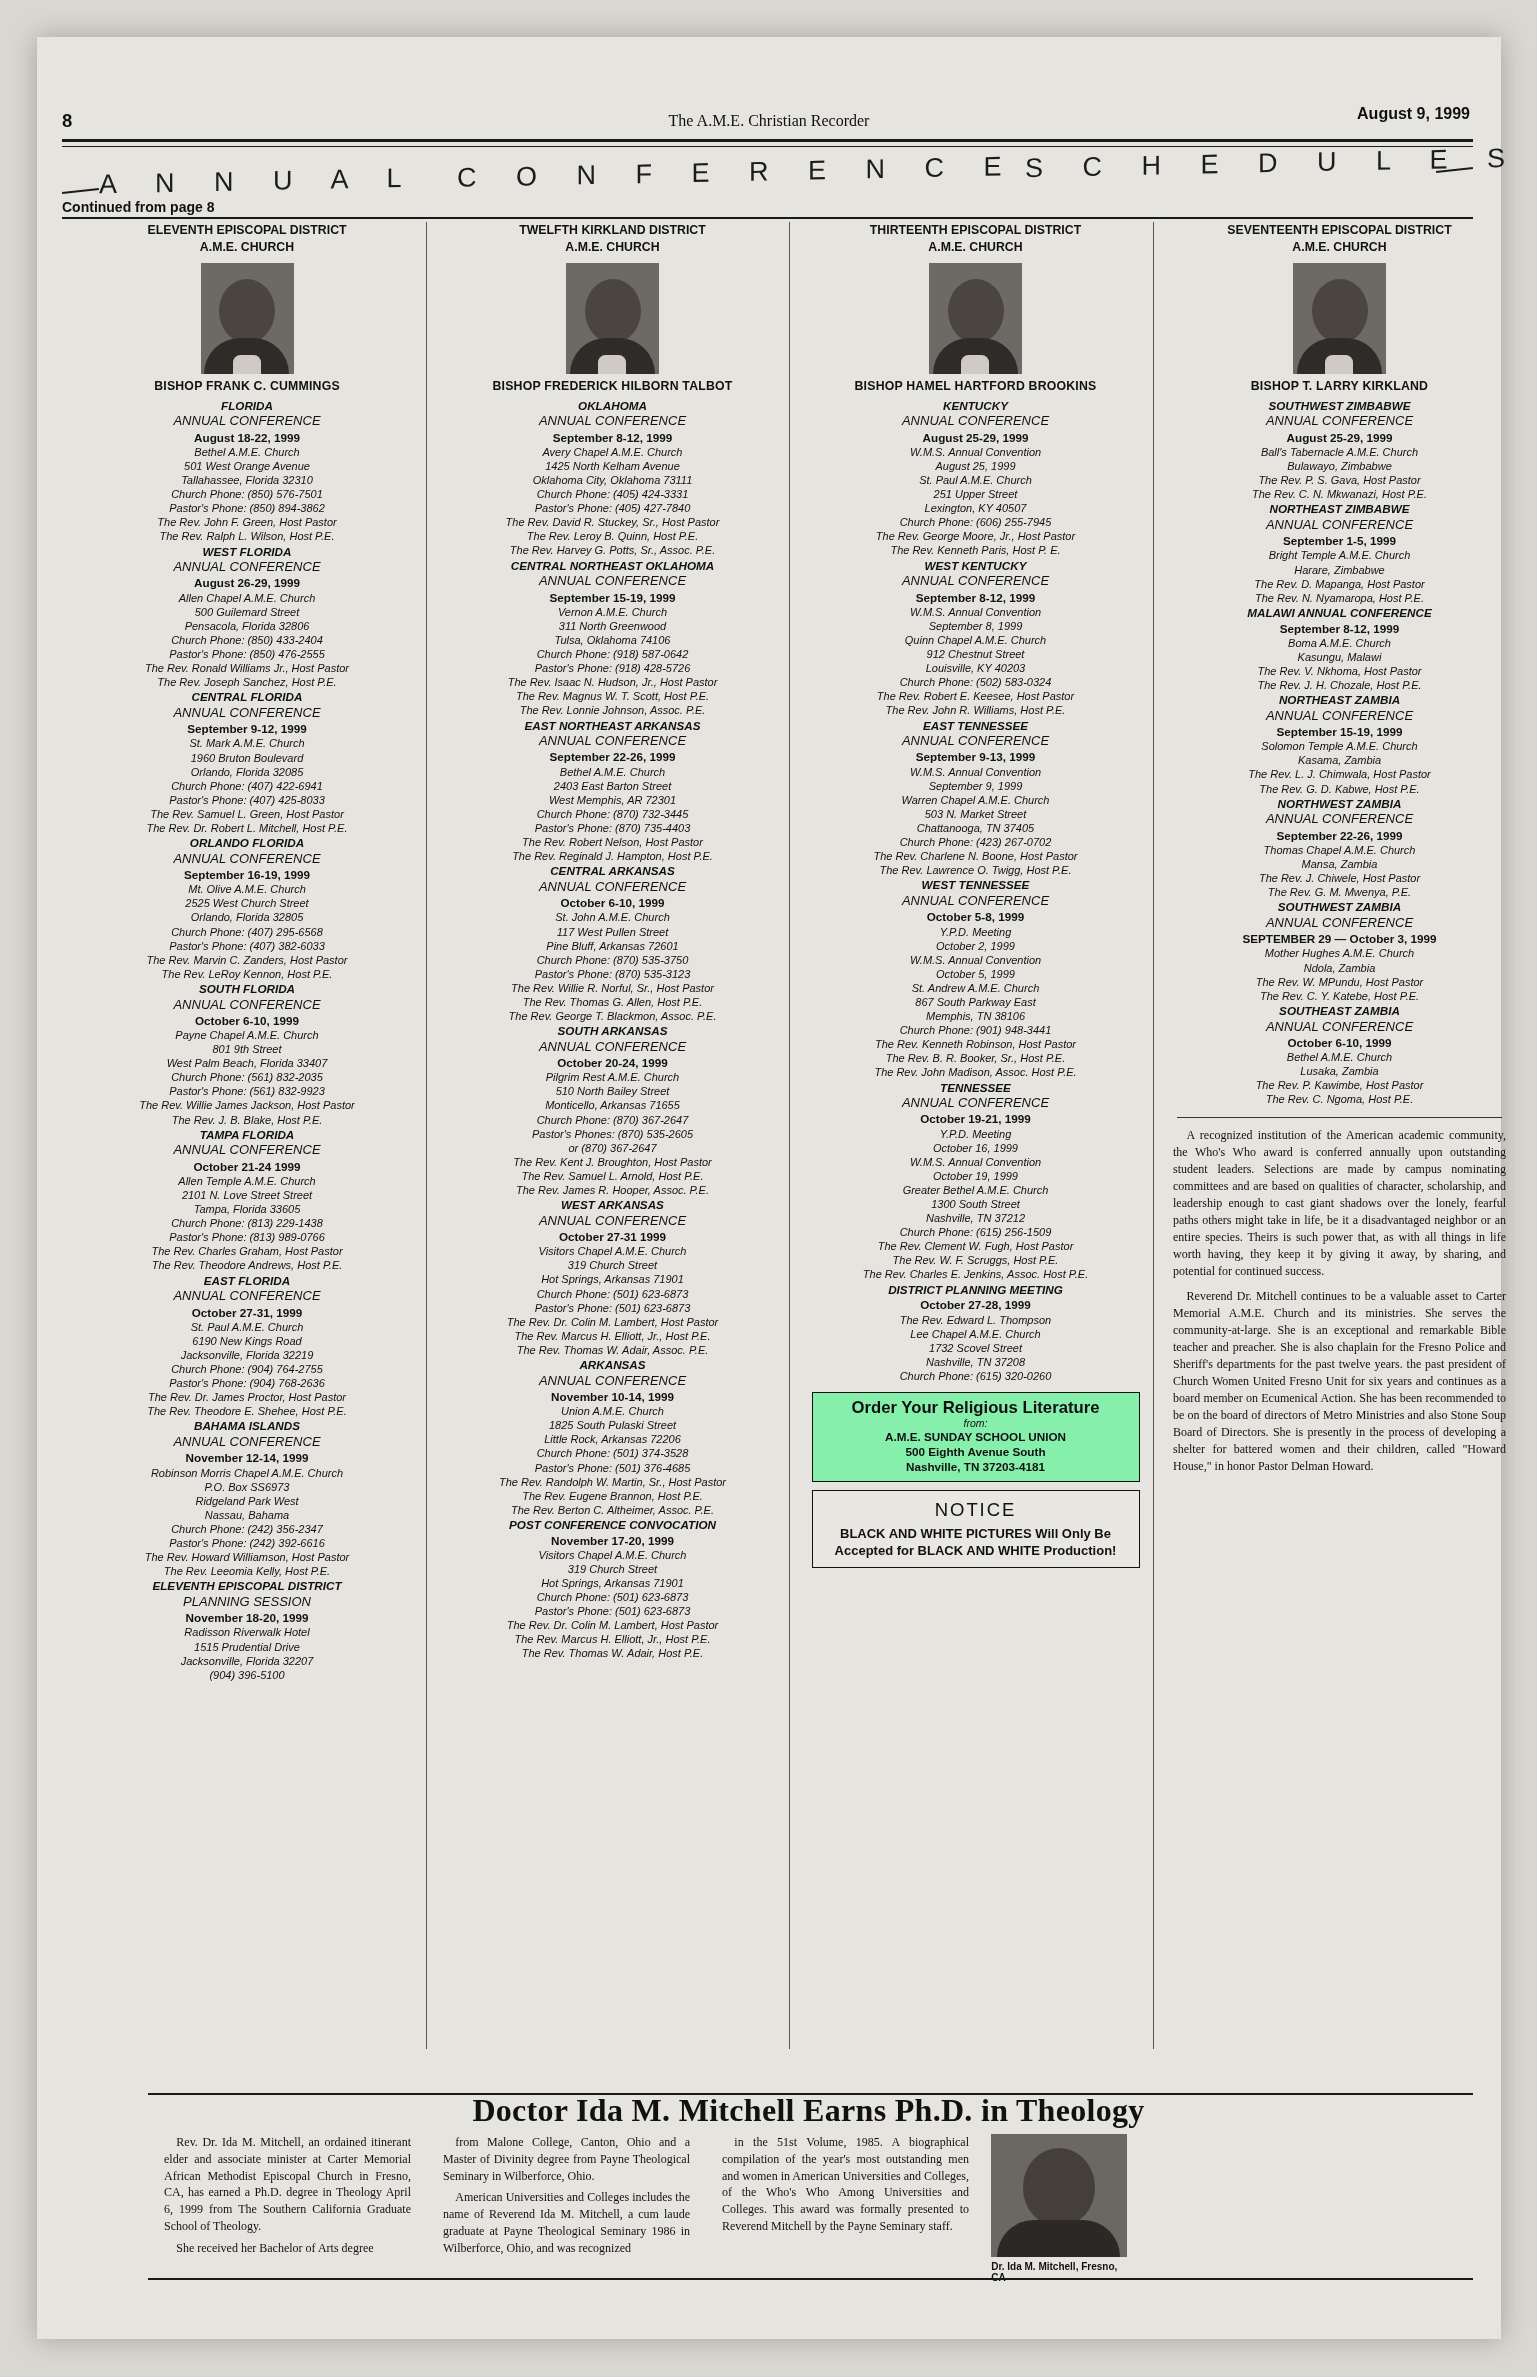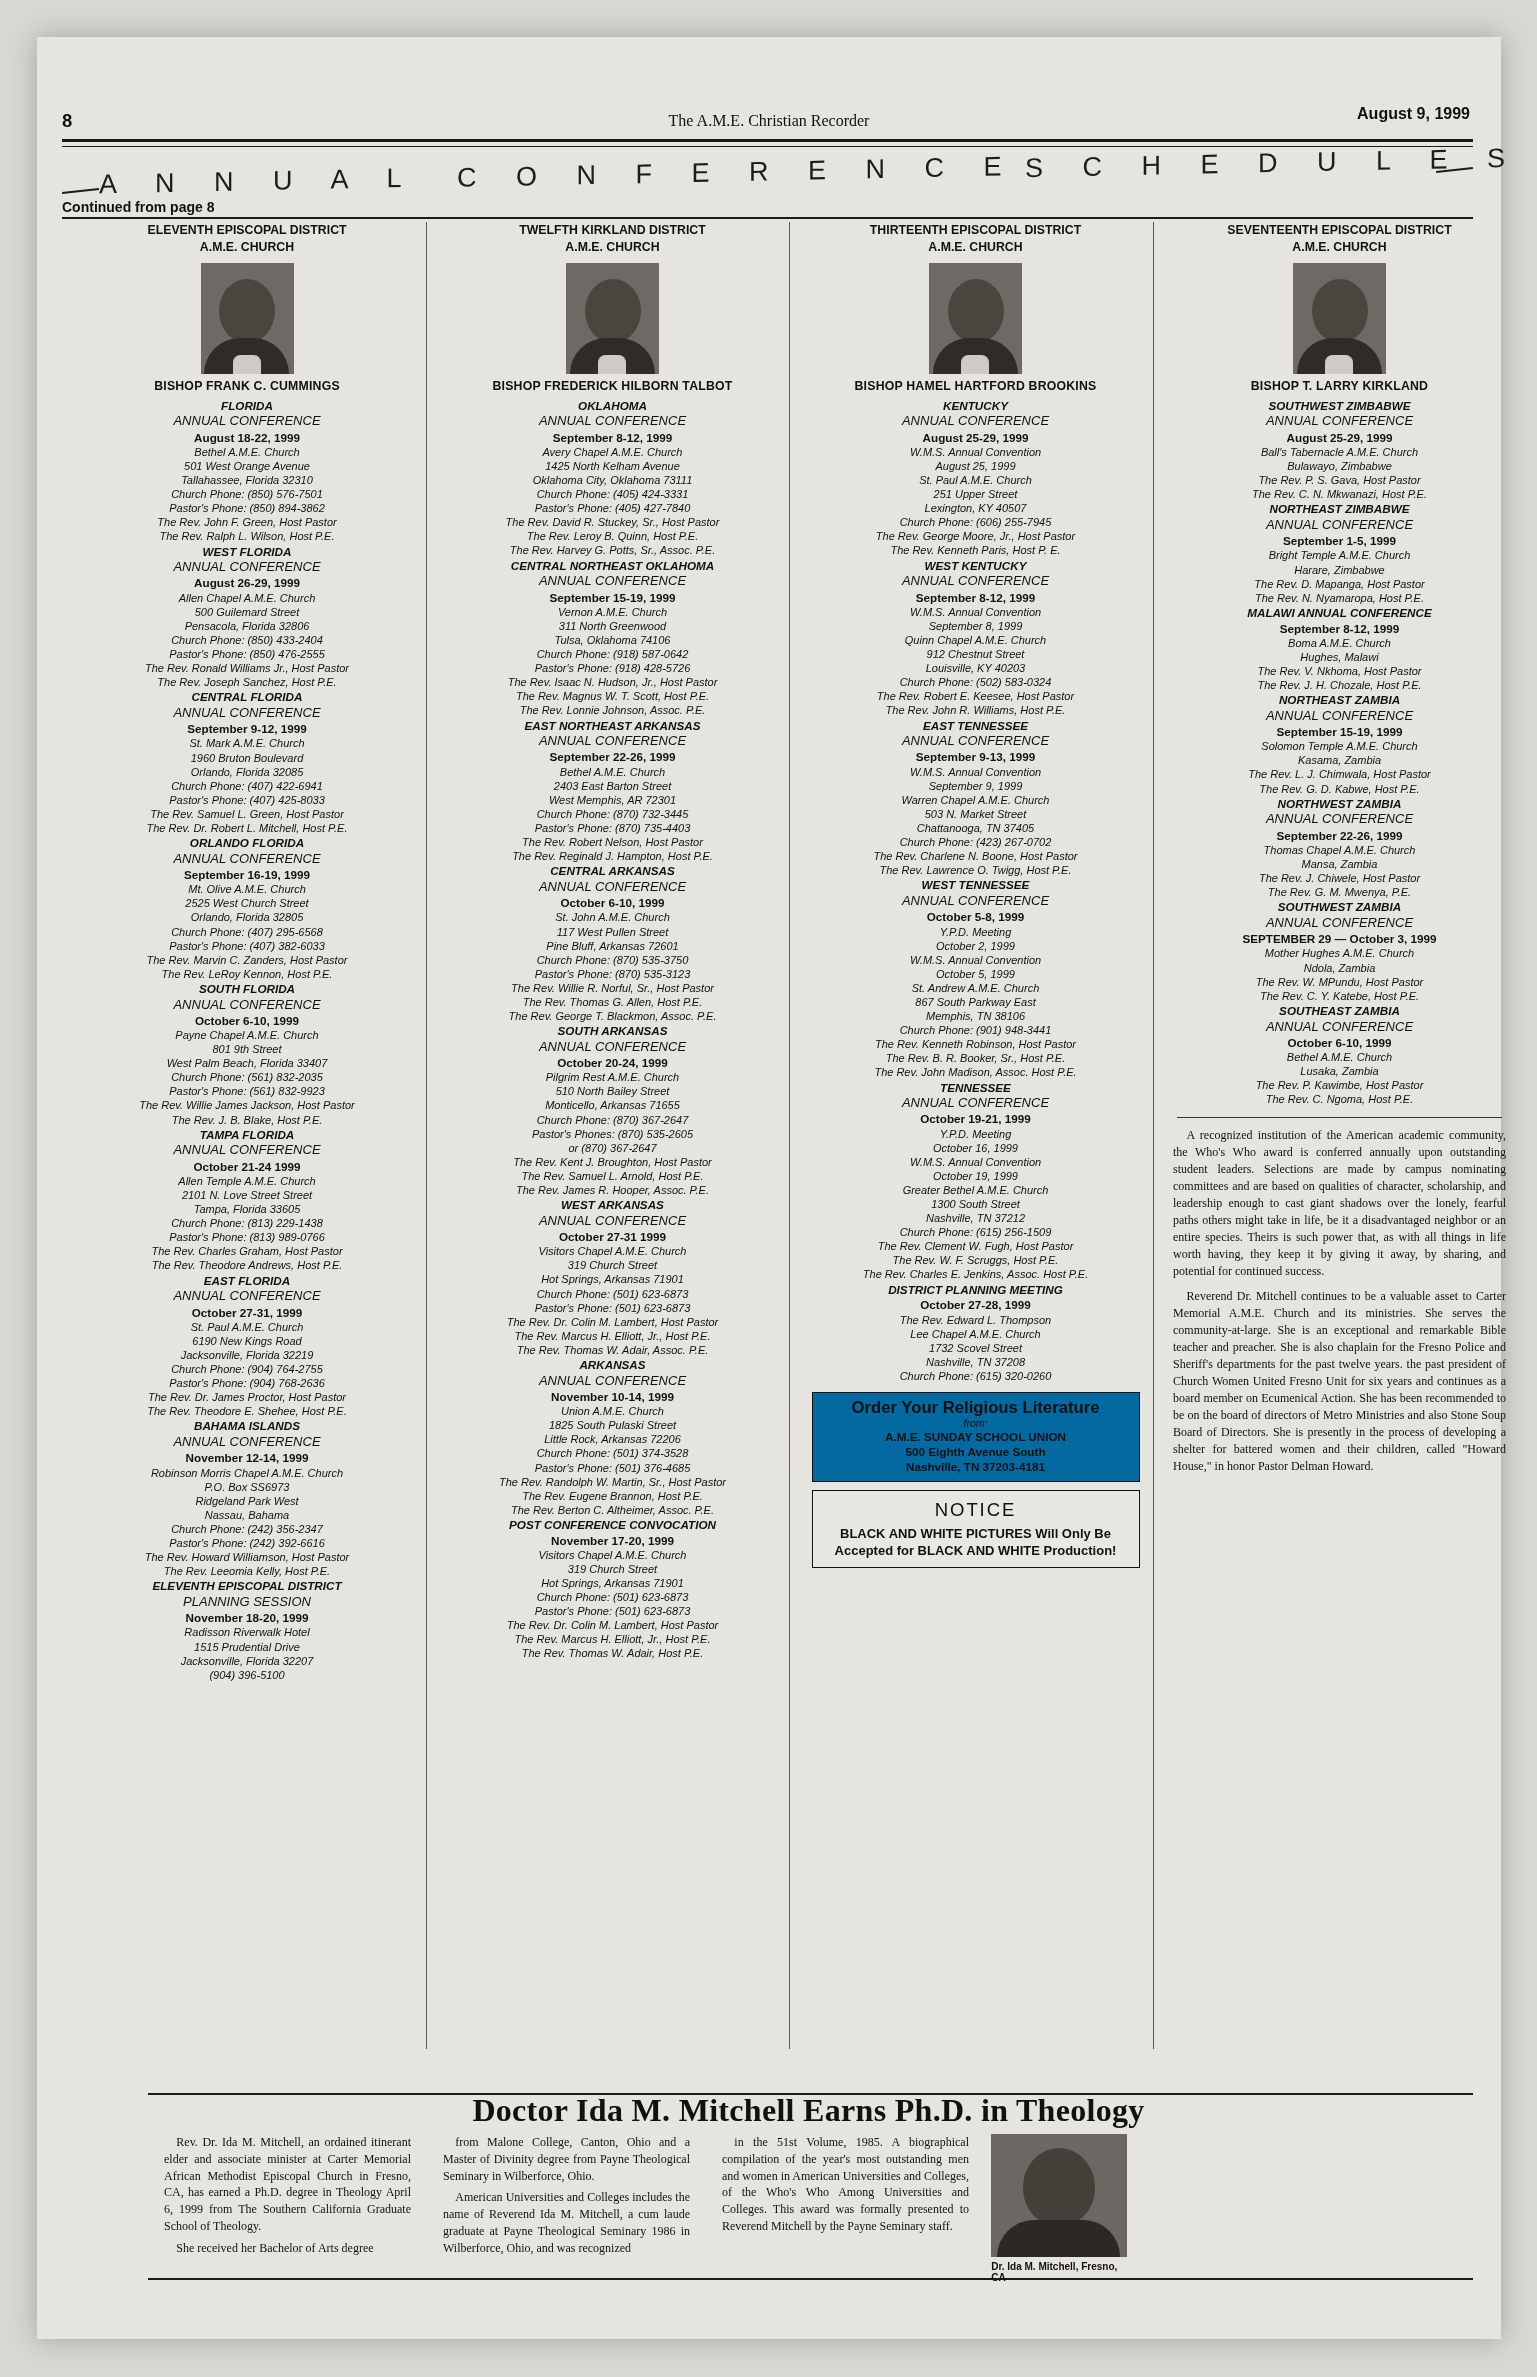--- a/index.html
+++ b/index.html
@@ -55,21 +55,21 @@
 
   .bishop{text-align:center;font-size:12.3px;font-weight:bold;color:#111;margin:2.5px 0 6.2px 0;letter-spacing:0.2px;}
 
   .conf-block{text-align:center;color:#111;margin-bottom:1.2px;}
   .conf-state{font-size:11.7px;font-weight:bold;font-style:italic;line-height:1.25;}
   .conf-name{font-size:13px;font-weight:normal;font-style:italic;line-height:1.25;}
   .conf-dates{font-size:11.7px;font-weight:bold;line-height:1.3;}
   .conf-line{font-size:11px;font-style:italic;line-height:1.28;}
 
   
-  .box{border:1.9px solid #111;padding:6.2px 5px;margin:8.6px 2.5px 8.6px 2.5px;text-align:center;background:#0369a1;}
+  .box{border:1.9px solid #111;padding:6.2px 5px;margin:8.6px 2.5px 8.6px 2.5px;text-align:center;background:#86efac;}
   .box .bhead{font-size:16.7px;font-weight:bold;color:#111;line-height:1.1;}
   .box .bsub{font-size:10.5px;font-style:italic;color:#111;}
   .box .bline{font-size:11.7px;font-weight:bold;color:#111;line-height:1.3;}
   .notice{border:1.9px solid #111;margin:8.6px 2.5px;padding:7.4px 5px;text-align:center;background:#e9e7e2;}
   .notice .nhead{font-size:18.5px;font-weight:normal;letter-spacing:1.9px;color:#111;}
   .notice .nbody{font-size:13px;font-weight:bold;color:#111;line-height:1.3;margin-top:5px;}
 
   
   .artrule{border-top:1.2px solid #333;margin:11px 3.7px 8.6px 3.7px;}
   .art p{font-family:"Liberation Serif",serif;font-size:12px;line-height:1.42;color:#111;text-align:justify;margin:0 0 7.4px 0;text-indent:13.6px;}
@@ -493,21 +493,21 @@
               <div class="conf-dates">September 1-5, 1999</div>
               <div class="conf-line">Bright Temple A.M.E.  Church</div>
               <div class="conf-line">Harare, Zimbabwe</div>
               <div class="conf-line">The Rev. D. Mapanga, Host Pastor</div>
               <div class="conf-line">The Rev. N. Nyamaropa, Host P.E.</div>
             </div>
             <div class="conf-block">
               <div class="conf-state">MALAWI ANNUAL CONFERENCE</div>
               <div class="conf-dates">September 8-12, 1999</div>
               <div class="conf-line">Boma A.M.E. Church</div>
-              <div class="conf-line">Hughes, Malawi</div>
+              <div class="conf-line">Kasungu, Malawi</div>
               <div class="conf-line">The Rev. V. Nkhoma, Host Pastor</div>
               <div class="conf-line">The Rev. J. H. Chozale, Host P.E.</div>
             </div>
             <div class="conf-block">
               <div class="conf-state">NORTHEAST ZAMBIA</div>
               <div class="conf-name">ANNUAL CONFERENCE</div>
               <div class="conf-dates">September 15-19, 1999</div>
               <div class="conf-line">Solomon Temple A.M.E. Church</div>
               <div class="conf-line">Kasama, Zambia</div>
               <div class="conf-line">The Rev. L. J. Chimwala, Host Pastor</div>

